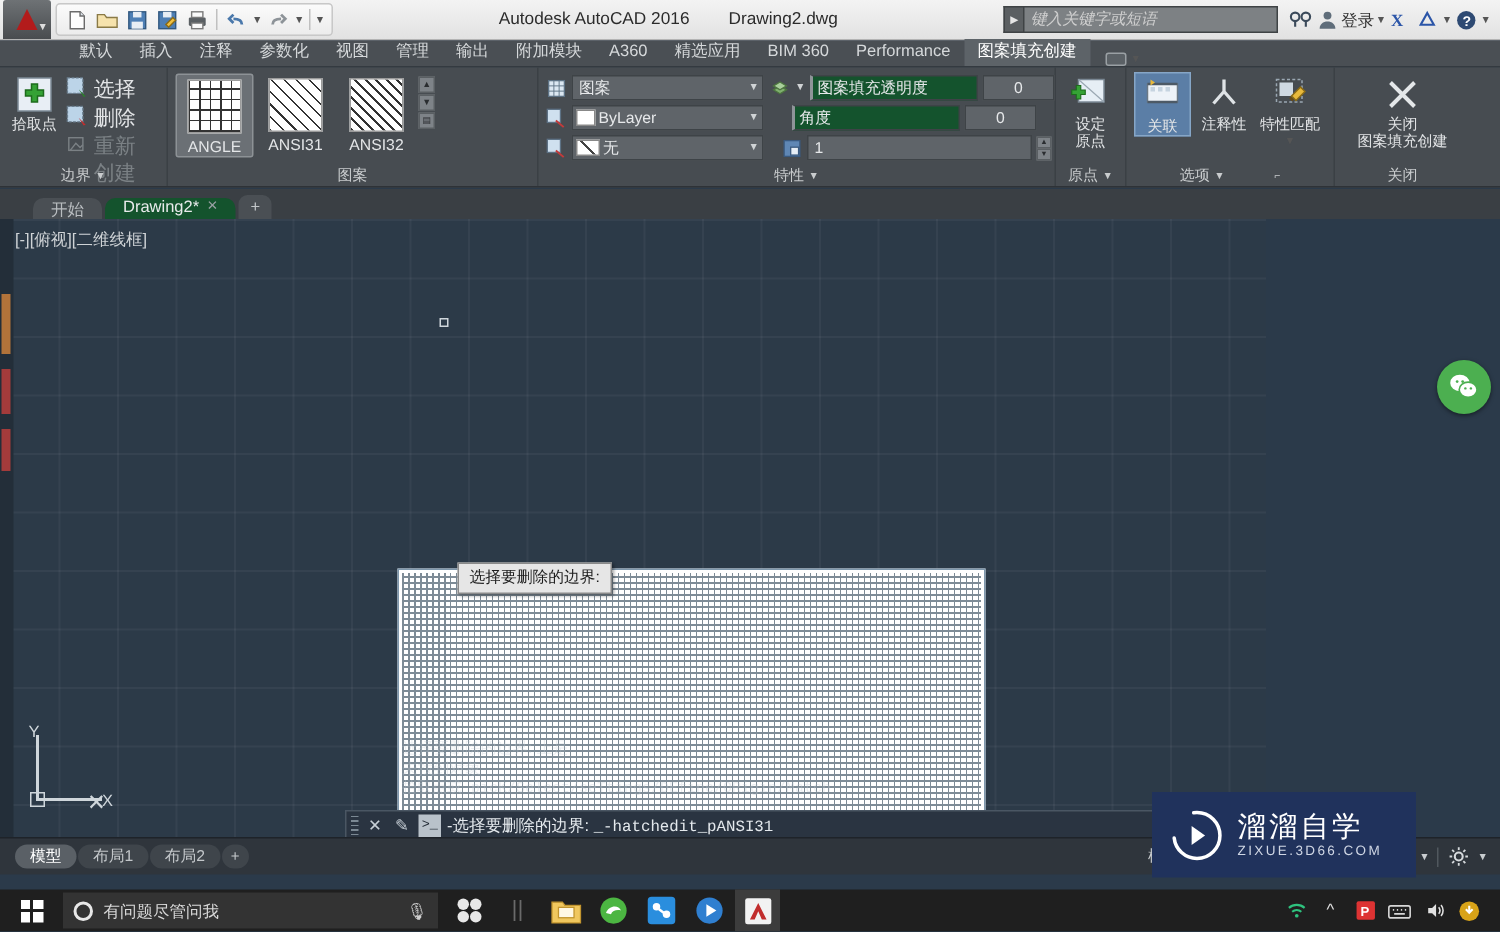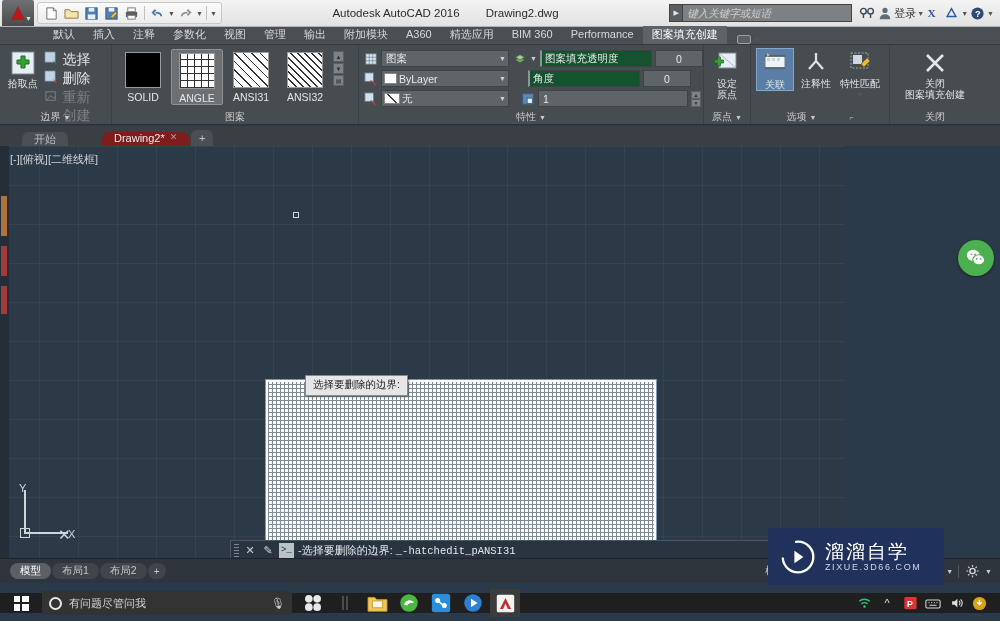--- a/index.html
+++ b/index.html
@@ -177,21 +177,21 @@
   
   .doctabs {
     position: absolute; top: 126px; left: 0; width: 1000px; height: 20px;
     background: #3a3f44; display: flex; align-items: flex-end; padding-left: 22px;
   }
   .dtab {
     height: 14px; display: flex; align-items: flex-start; gap: 5px;
     padding: 0 12px; font-size: 11px; color: #b9bdc0;
     background: #4a4f54; border-radius: 7px 7px 0 0; margin-right: 2px;
   }
-  .dtab.active { background: #7f1d1d; color: #e9ebec; margin-left: 32px; }
+  .dtab.active { background: #14532d; color: #e9ebec; }
   .dtab .x { font-size: 9px; color: #9aa0a4; }
   .dtab-plus {
     width: 22px; height: 16px; background: #4a4f54; border-radius: 6px 6px 0 0;
     display: flex; align-items: center; justify-content: center;
     font-size: 11px; color: #c2c6c9;
   }
 
   
   .canvas {
     position: absolute; top: 146px; left: 0; width: 844px; height: 412px;
@@ -306,21 +306,21 @@
   
   .bubble {
     position: absolute; right: 6px; top: 240px; width: 36px; height: 36px;
     border-radius: 50%; background: #4caf50;
     display: flex; align-items: center; justify-content: center;
     box-shadow: 0 1px 3px rgba(0,0,0,.5);
   }
 
   
   .taskbar {
-    position: absolute; top: 593px; left: 0; width: 1000px; height: 20px;
+    position: absolute; top: 593px; left: 0; width: 1000px; height: 28px;
     background: #1f1f1f; display: flex; align-items: center;
   }
   .start-btn { width: 42px; height: 28px; display: flex; align-items: center; justify-content: center; }
   .winlogo { width: 15px; height: 15px; display: grid; grid-template-columns: 1fr 1fr;
     grid-template-rows: 1fr 1fr; gap: 1.5px; }
   .winlogo span { background: #fff; }
   .cortana {
     width: 250px; height: 24px; background: #333333;
     display: flex; align-items: center; gap: 7px; padding: 0 7px;
     font-size: 11px; color: #d8d8d8;
@@ -507,24 +507,20 @@
       </div>
       <div class="panel-title">
         <span>边界</span>
         <span class="tcar">▼</span>
       </div>
     </div>
 
     <div class="panel" style="width:247px;">
       <div class="panel-body">
         <div class="pat-row">
-          <div class="pat-item">
-            <div class="pat-sw sw-solid"></div>
-            <span>SOLID</span>
-          </div>
           <div class="pat-item sel">
             <div class="pat-sw sw-angle"></div>
             <span>ANGLE</span>
           </div>
           <div class="pat-item">
             <div class="pat-sw sw-ansi31"></div>
             <span>ANSI31</span>
           </div>
           <div class="pat-item">
             <div class="pat-sw sw-ansi32"></div>

